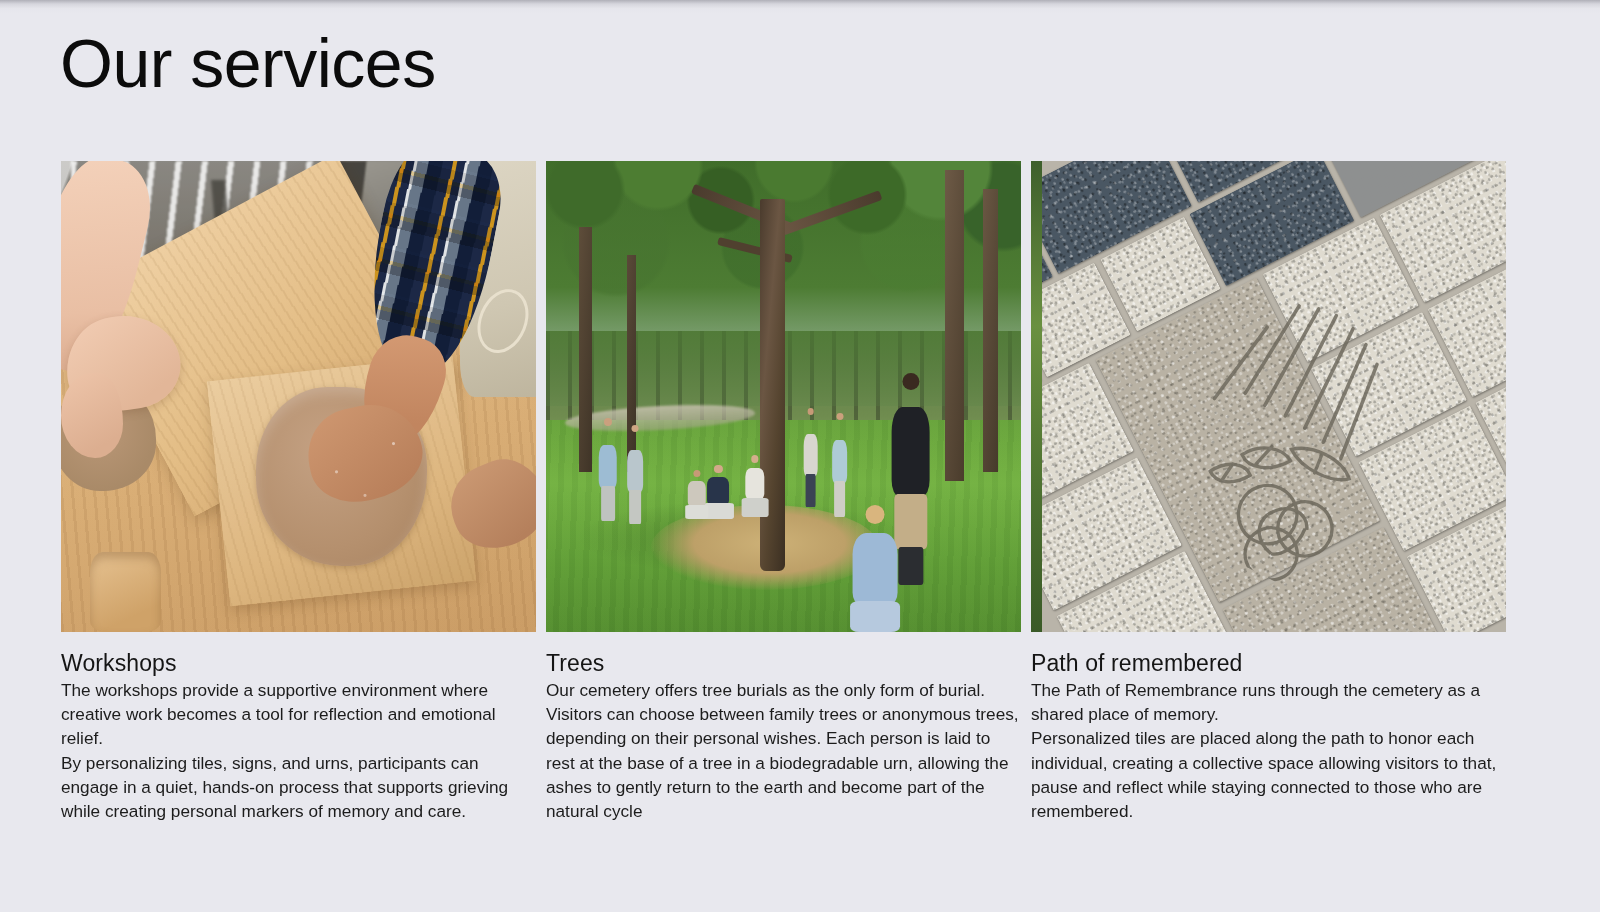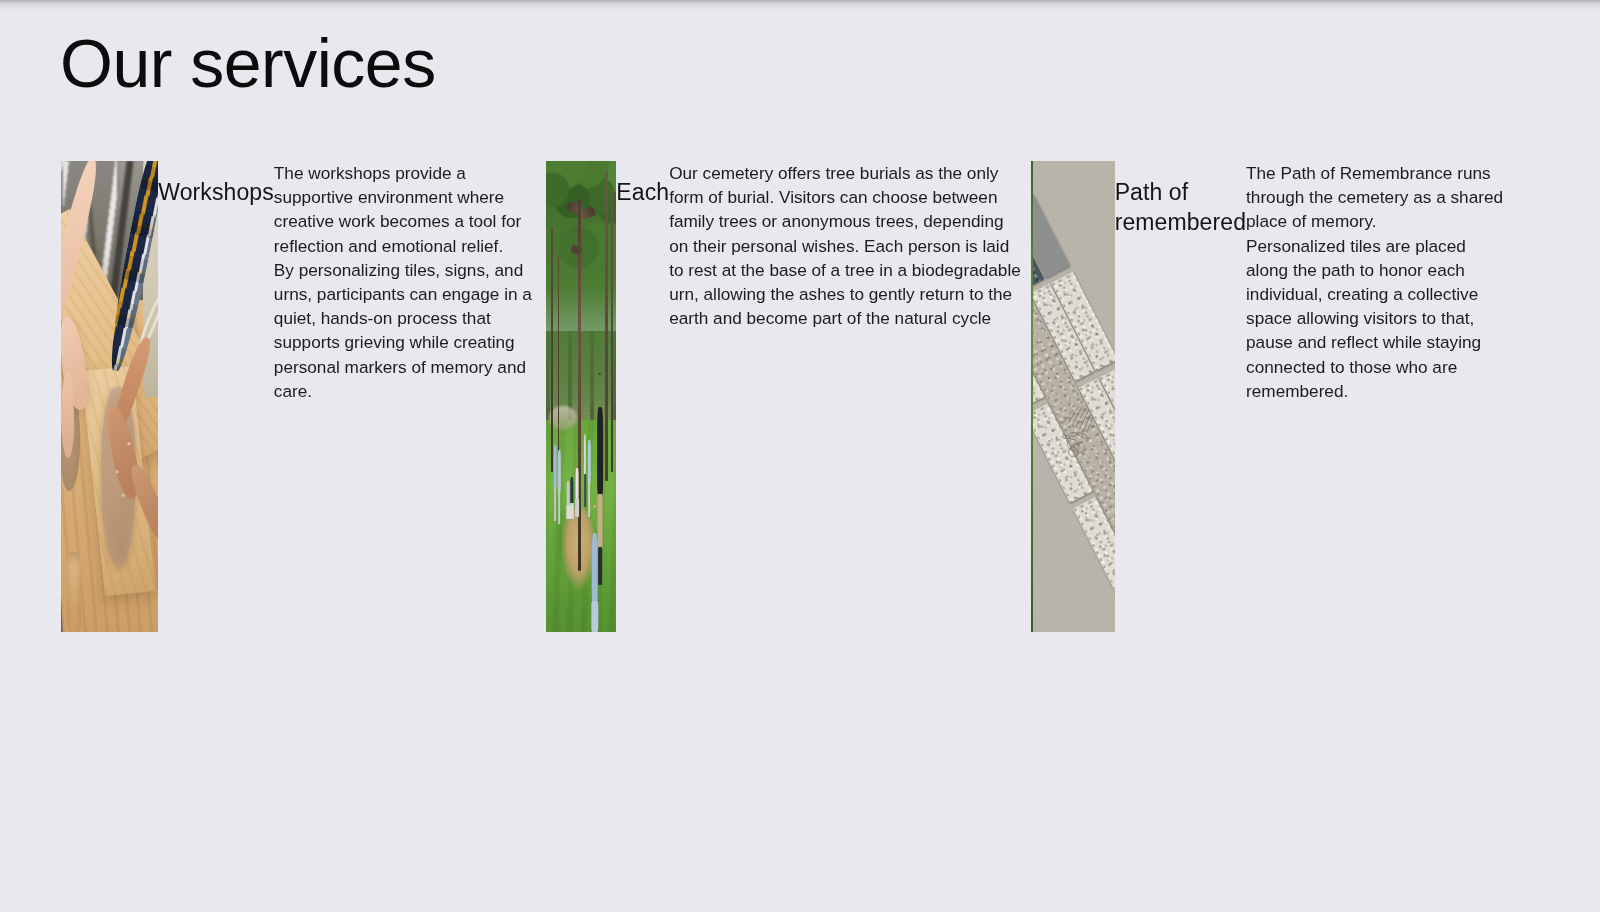--- a/index.html
+++ b/index.html
@@ -56,20 +56,21 @@
     left: 61px;
     top: 161px;
     width: 1445px;
     display: flex;
     gap: 10px;
   }
 
   .card {
     width: 475px;
     display: flex;
+    flex-direction: column;
   }
 
   .card-media {
     width: 475px;
     height: 471px;
     overflow: hidden;
     position: relative;
     background: #cfcfcf;
   }
 
@@ -468,21 +469,21 @@
             <div class="legs" style="top:82%; width:56%; height:18%; background:#2b2d31;"></div>
           </div>
 
           <div class="fig" style="left:64%; top:73%; width:10.5%; height:27%;">
             <div class="head" style="top:0; width:38%; aspect-ratio:1; background:#d9b57e;"></div>
             <div class="torso" style="top:22%; width:90%; height:56%; background:#9db9d6; border-radius:30% 30% 16% 16%;"></div>
             <div class="legs" style="top:76%; width:100%; height:24%; background:#b6c9de; border-radius:18%;"></div>
           </div>
         </div>
       </div>
-      <h2 class="card-title">Each</h2>
+      <h2 class="card-title">Trees</h2>
       <p class="card-body">Our cemetery offers tree burials as the only form of burial. Visitors can choose between family trees or anonymous trees, depending on their personal wishes. Each person is laid to rest at the base of a tree in a biodegradable urn, allowing the ashes to gently return to the earth and become part of the natural cycle</p>
     </div>
 
     <div class="card">
       <div class="card-media">
         <div class="img-tiles">
           <div class="tiles-rot">
 
             <div class="tile gran-dark" style="left:4%;  top:2%;  width:24%; height:15%;"></div>
             <div class="tile gran-dark" style="left:29%; top:2%;  width:24%; height:15%;"></div>

